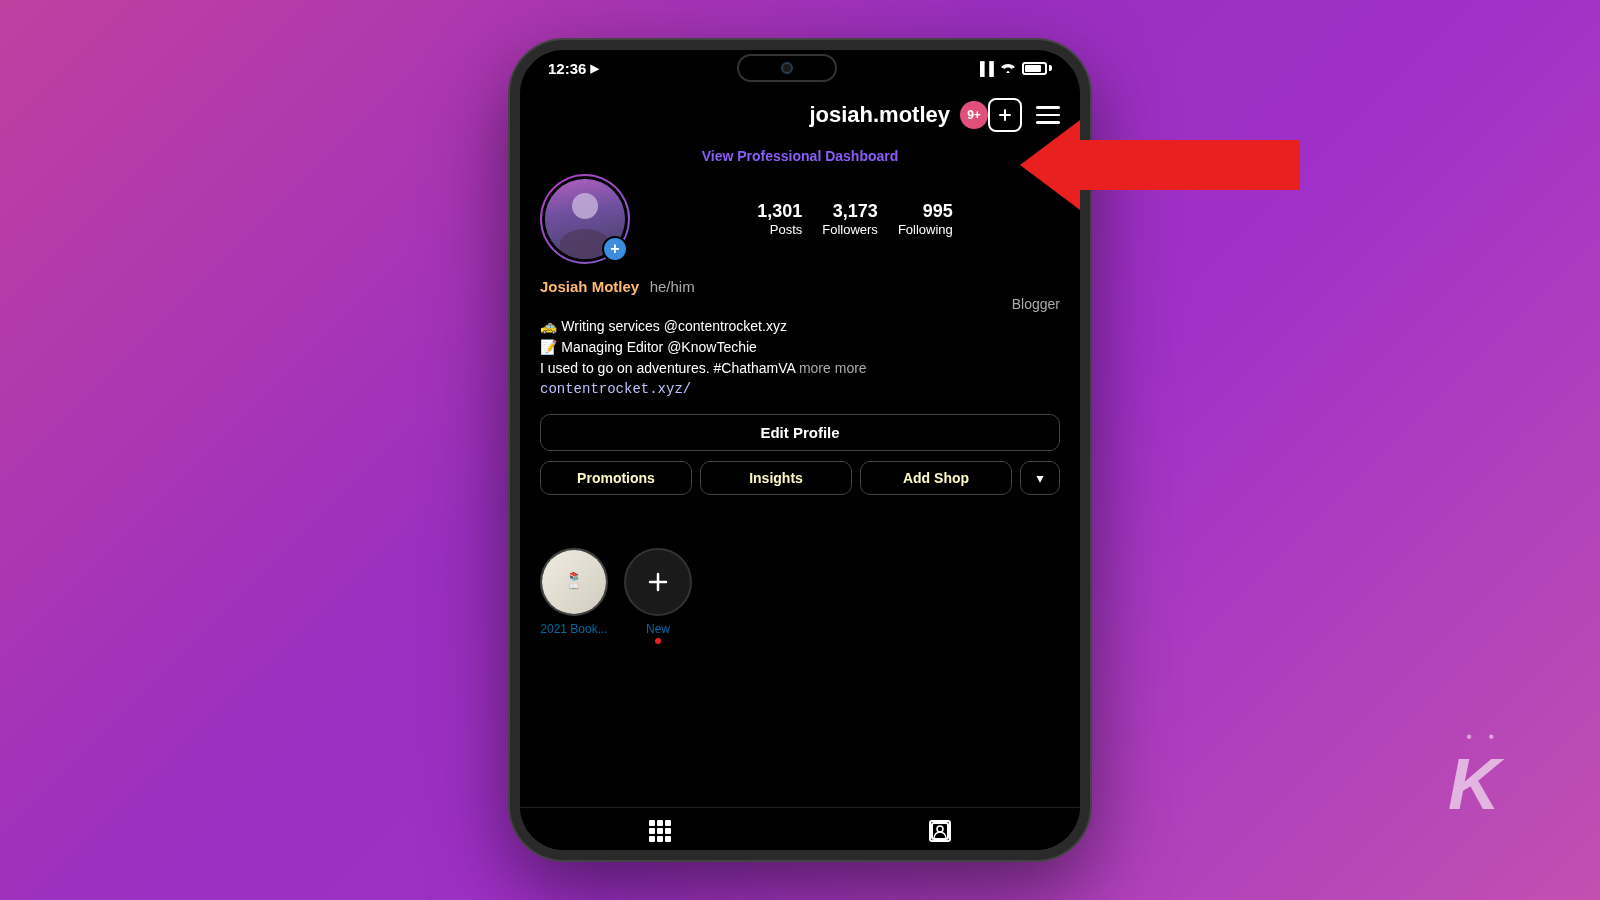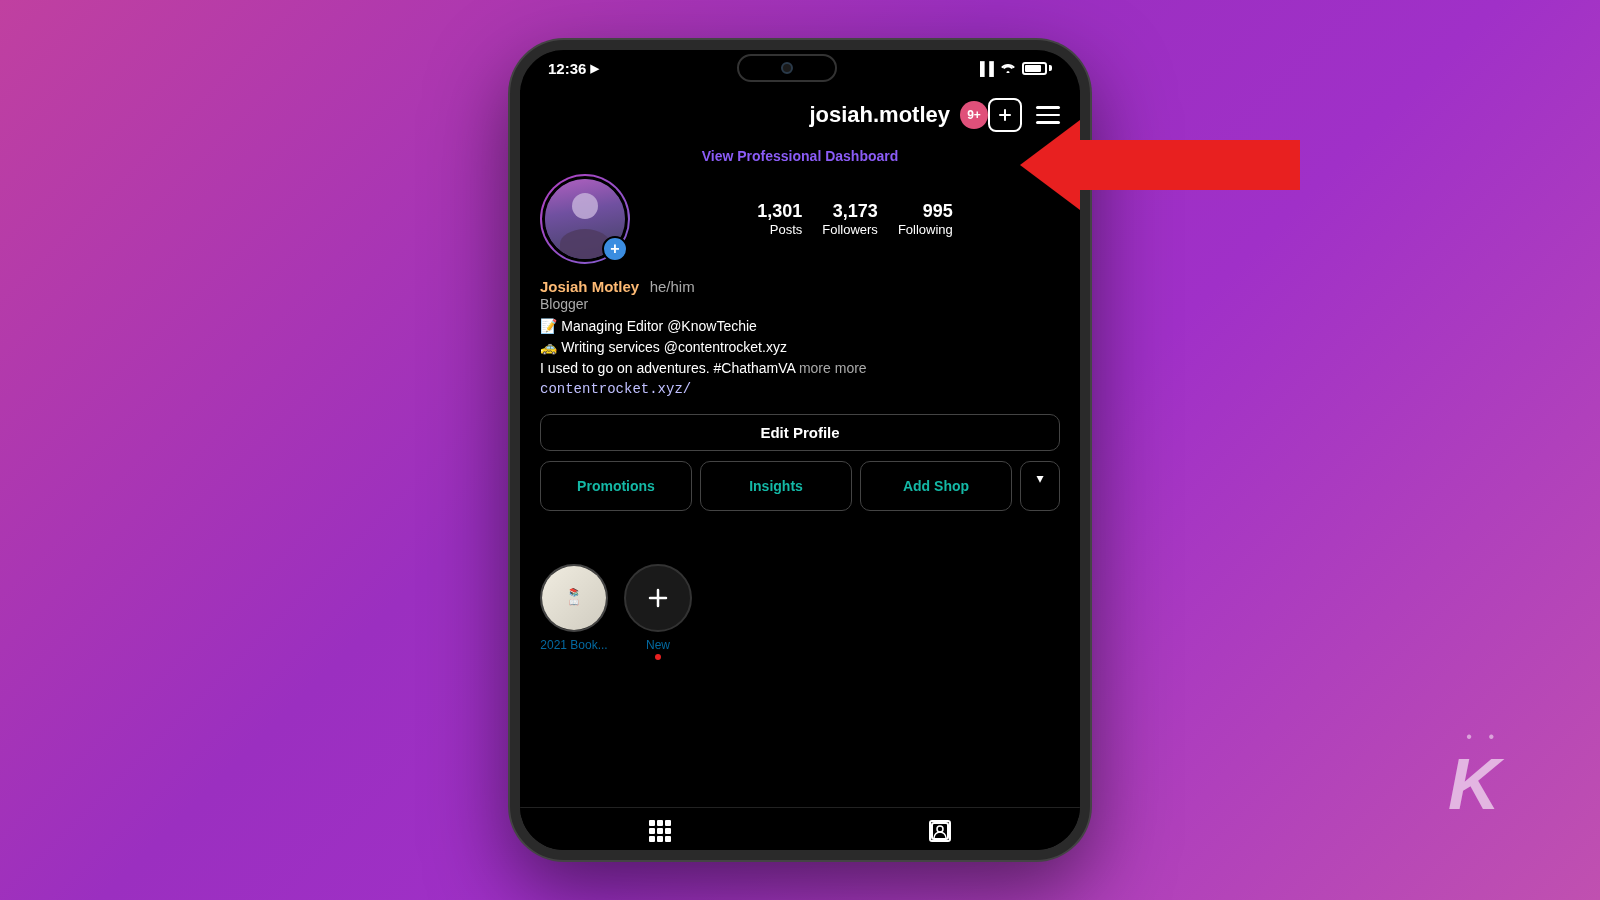--- a/index.html
+++ b/index.html
@@ -297,20 +297,21 @@
     .bio-pronouns {
       color: #aaa;
       font-size: 15px;
       display: inline;
       margin-left: 6px;
     }
     .bio-category {
       color: #aaa;
       font-size: 14px;
       margin-bottom: 4px;
+      text-align: right;
     }
     .bio-text {
       color: #fff;
       font-size: 14px;
       line-height: 1.5;
     }
     .bio-more {
       color: #aaa;
       font-size: 14px;
     }
@@ -336,25 +337,25 @@
       cursor: pointer;
       text-align: center;
       margin-bottom: 10px;
     }
     .secondary-buttons {
       display: flex;
       gap: 8px;
     }
     .sec-btn {
       flex: 1;
-      padding: 16px 4px;
+      padding: 8px 4px;
       background: #000;
       border: 1.5px solid #444;
       border-radius: 10px;
-      color: #14b8a6;
+      color: #fef9c3;
       font-size: 14px;
       font-weight: 600;
       cursor: pointer;
       text-align: center;
     }
     .sec-btn-dropdown {
       width: 40px;
       flex: 0 0 40px;
       padding: 8px 4px;
       background: #000;
@@ -612,22 +613,22 @@
         </div>
       </div>
 
       <div class="bio-section">
         <div>
           <span class="bio-name">Josiah Motley</span>
           <span class="bio-pronouns">he/him</span>
         </div>
         <div class="bio-category">Blogger</div>
         <div class="bio-text">
+          <div>🚕 Writing services @contentrocket.xyz</div>
           <div>📝 Managing Editor @KnowTechie</div>
-          <div>🚕 Writing services @contentrocket.xyz</div>
           <div>
             <span>I used to go on adventures. #ChathamVA</span>
             <span class="bio-more">more</span>
             <span class="bio-more">more</span>
           </div>
           <div class="bio-link">contentrocket.xyz/</div>
         </div>
       </div>
 
       <div class="action-buttons">

